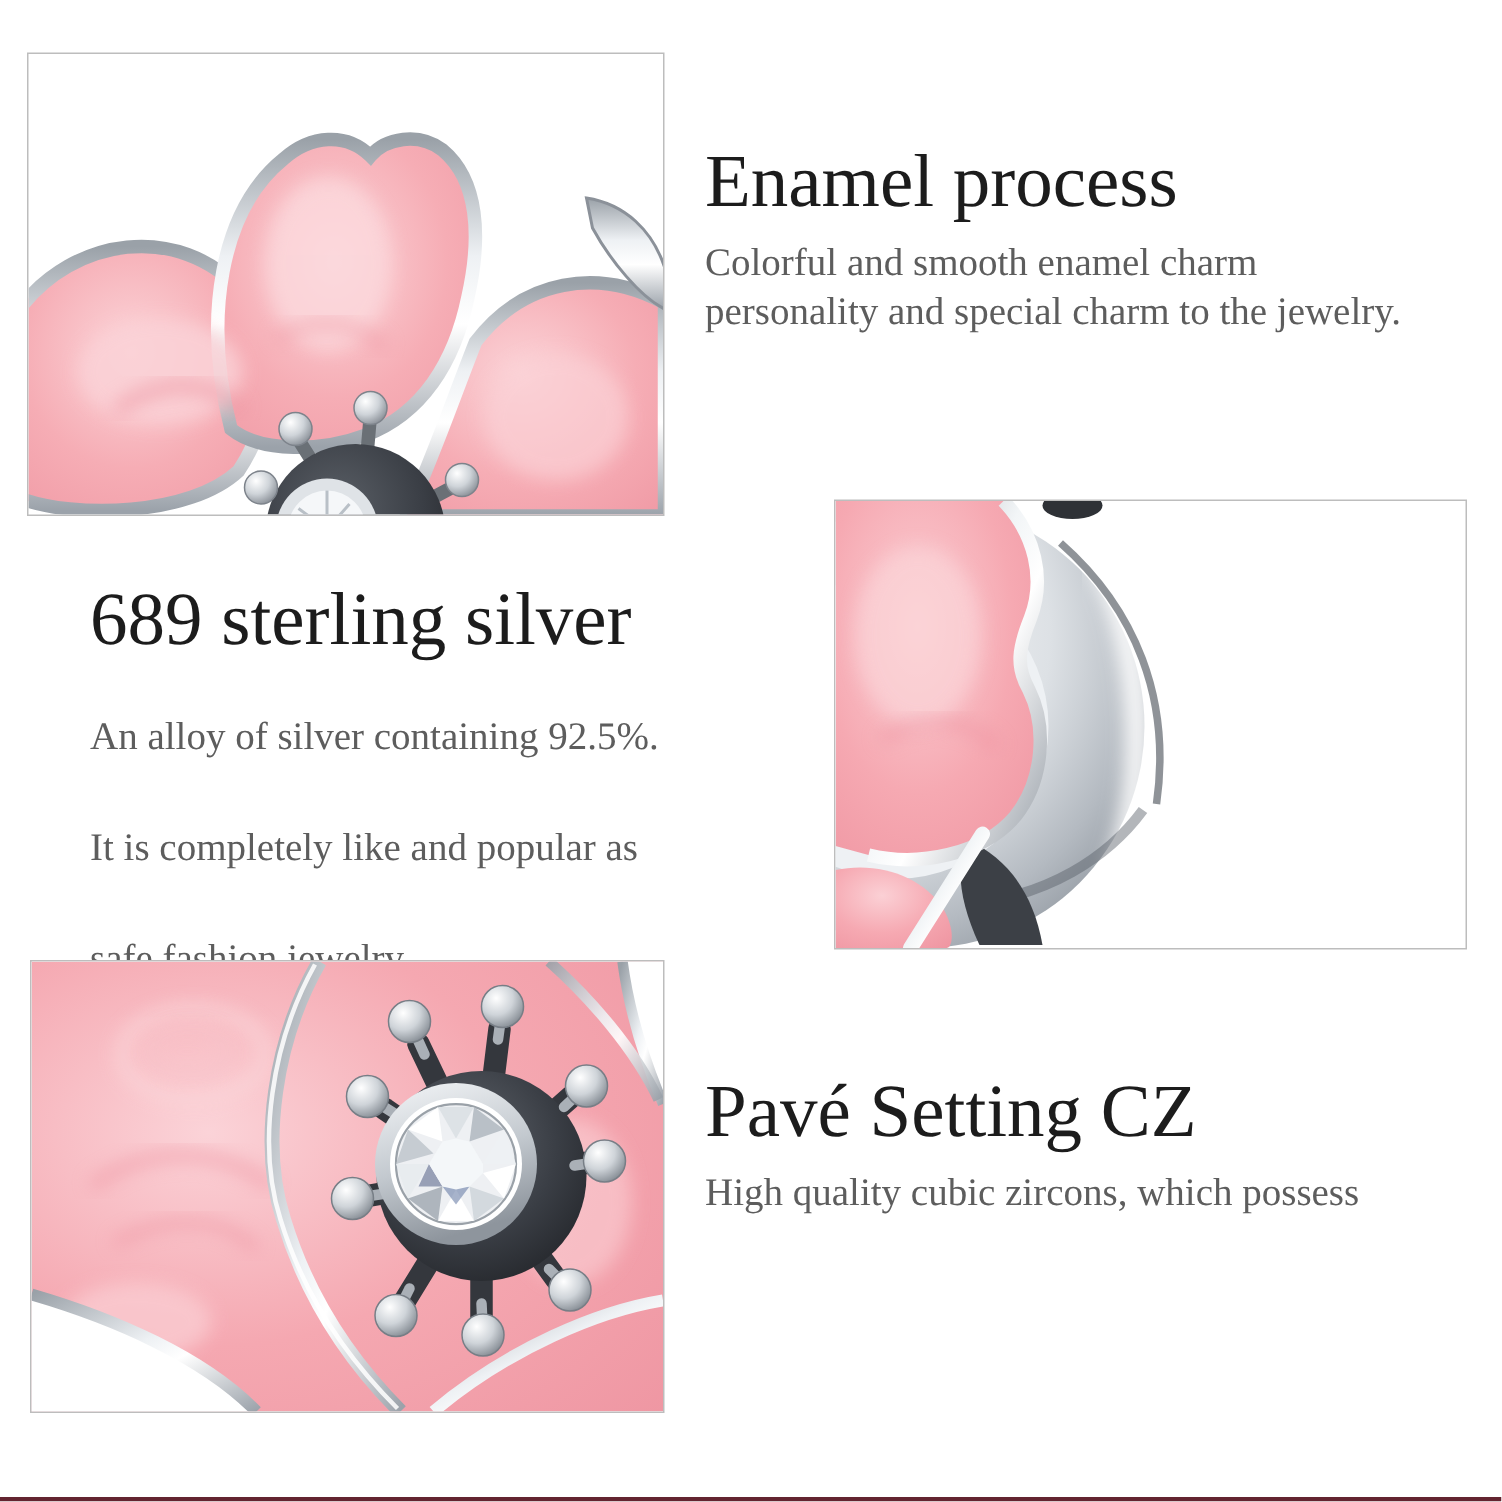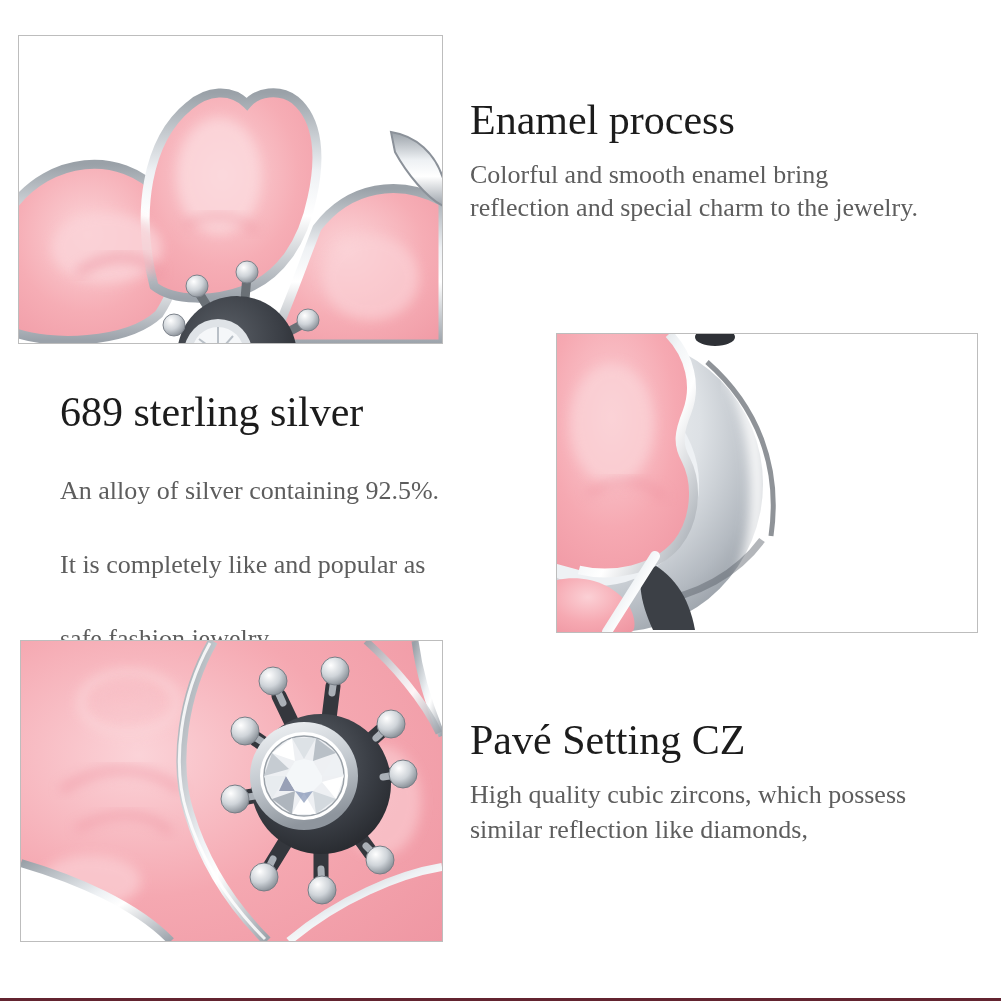--- a/index.html
+++ b/index.html
@@ -21,21 +21,21 @@
     overflow: hidden;
   }
   .photo svg { display: block; }
   #photo-top-left   { left: 18px;  top: 35px;  width: 423px; height: 307px; }
   #photo-mid-right  { left: 556px; top: 333px; width: 420px; height: 298px; }
   #photo-bottom-left{ left: 20px;  top: 640px; width: 421px; height: 300px; }
 
   .text-block { position: absolute; }
   .text-block h2 {
     margin: 0;
-    font-size: 42px;
+    font-size: 50px;
     line-height: 46px;
     font-weight: 400;
     color: #1c1c1c;
     white-space: nowrap;
   }
   .text-block .body {
     margin-top: 15px;
     font-size: 26px;
     color: #5d5d5d;
   }
@@ -119,22 +119,22 @@
       <circle cx="228" cy="236" r="11" fill="url(#aBall)" stroke="#7d838b" stroke-width="1"></circle>
       <circle cx="155" cy="289" r="11" fill="url(#aBall)" stroke="#7d838b" stroke-width="1"></circle>
       <circle cx="289" cy="284" r="11" fill="url(#aBall)" stroke="#7d838b" stroke-width="1"></circle>
     </g>
   </svg>
 </div>
 
 <div class="text-block" id="section-enamel">
   <h2>Enamel process</h2>
   <div class="body">
-    <div>Colorful and smooth enamel bring</div>
-    <div>reflection and special charm to the jewelry.</div>
+    <div>Colorful and smooth enamel charm</div>
+    <div>personality and special charm to the jewelry.</div>
   </div>
 </div>
 
 <div class="text-block" id="section-silver">
   <h2>689 sterling silver</h2>
   <div class="body">
     <div>An alloy of silver containing 92.5%.</div>
     <div>It is completely like and popular as</div>
     <div>safe fashion jewelry.</div>
   </div>
@@ -294,17 +294,16 @@
         <polygon points="301,141 292,150 283,152 274,150 265,135 274,120 283,118 292,120 301,135" fill="#f4f7f9"></polygon>
       </g>
     </g>
   </svg>
 </div>
 
 <div class="text-block" id="section-pave">
   <h2>Pavé Setting CZ</h2>
   <div class="body">
     <div>High quality cubic zircons, which possess</div>
-    <div>similar reflection like diamonds,</div>
   </div>
 </div>
 
 <div id="footer-bar"></div>
 
 </body></html>

